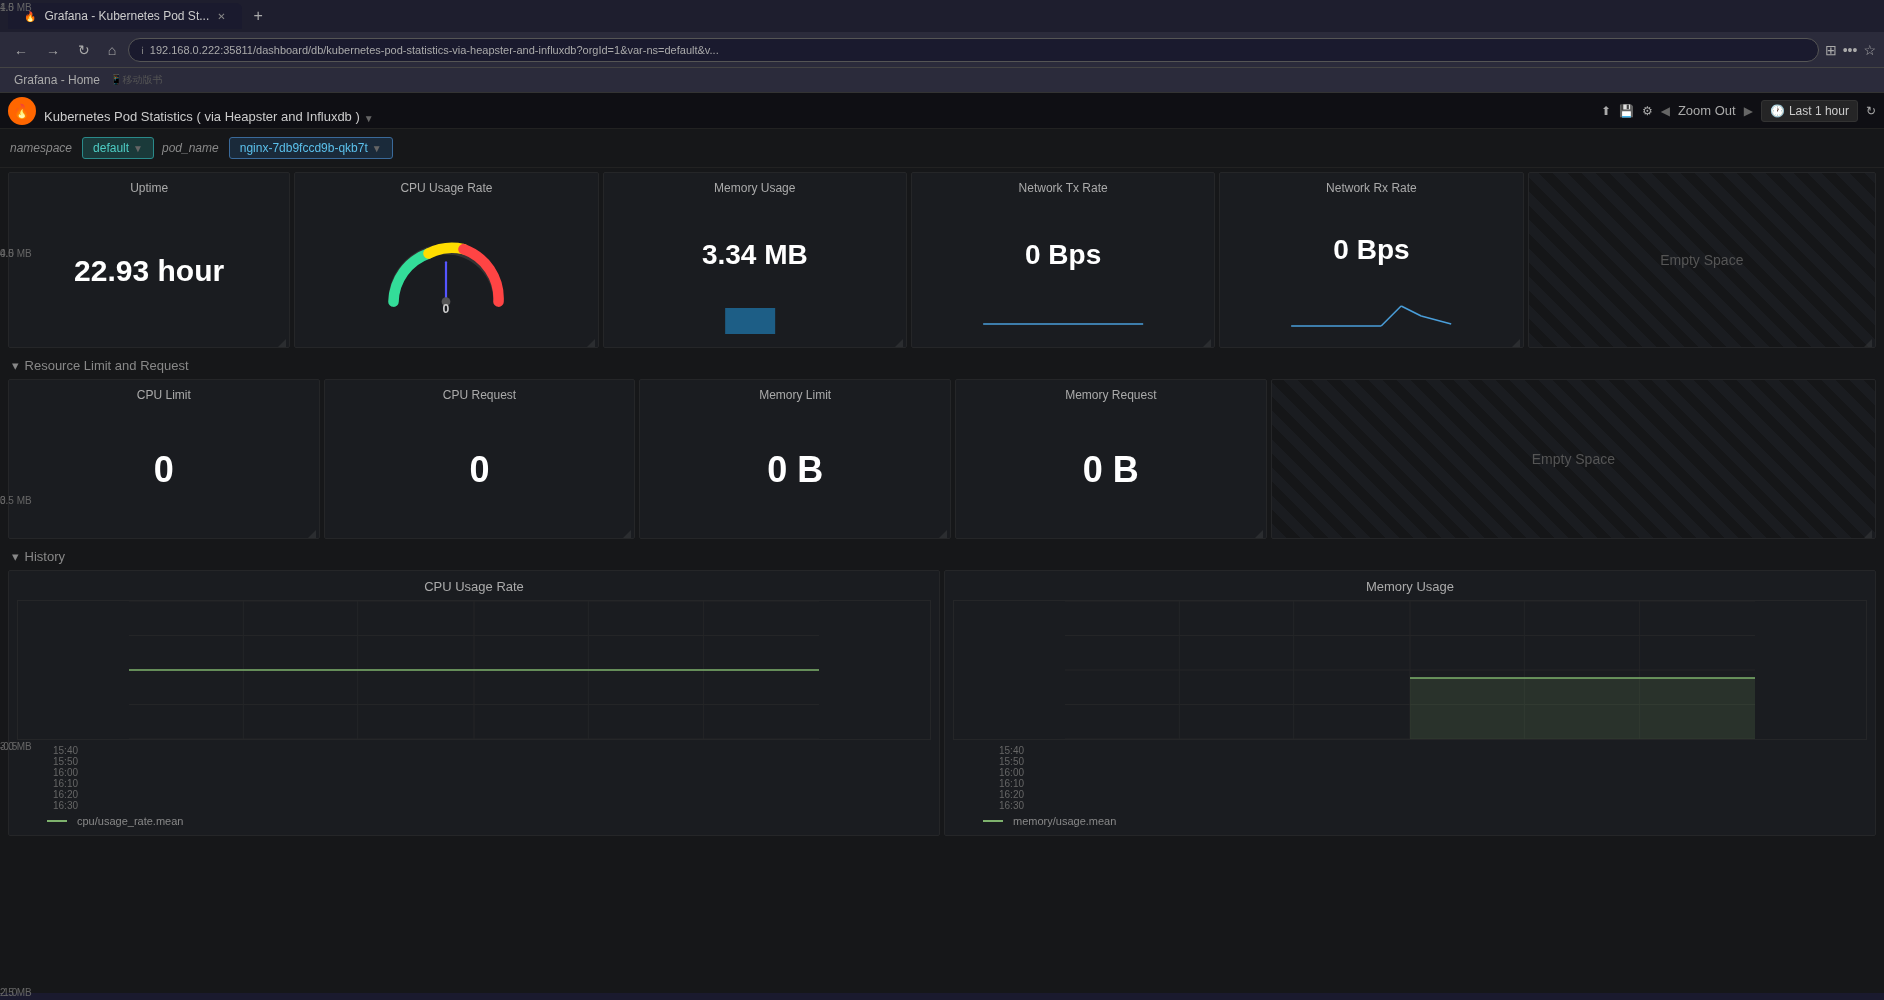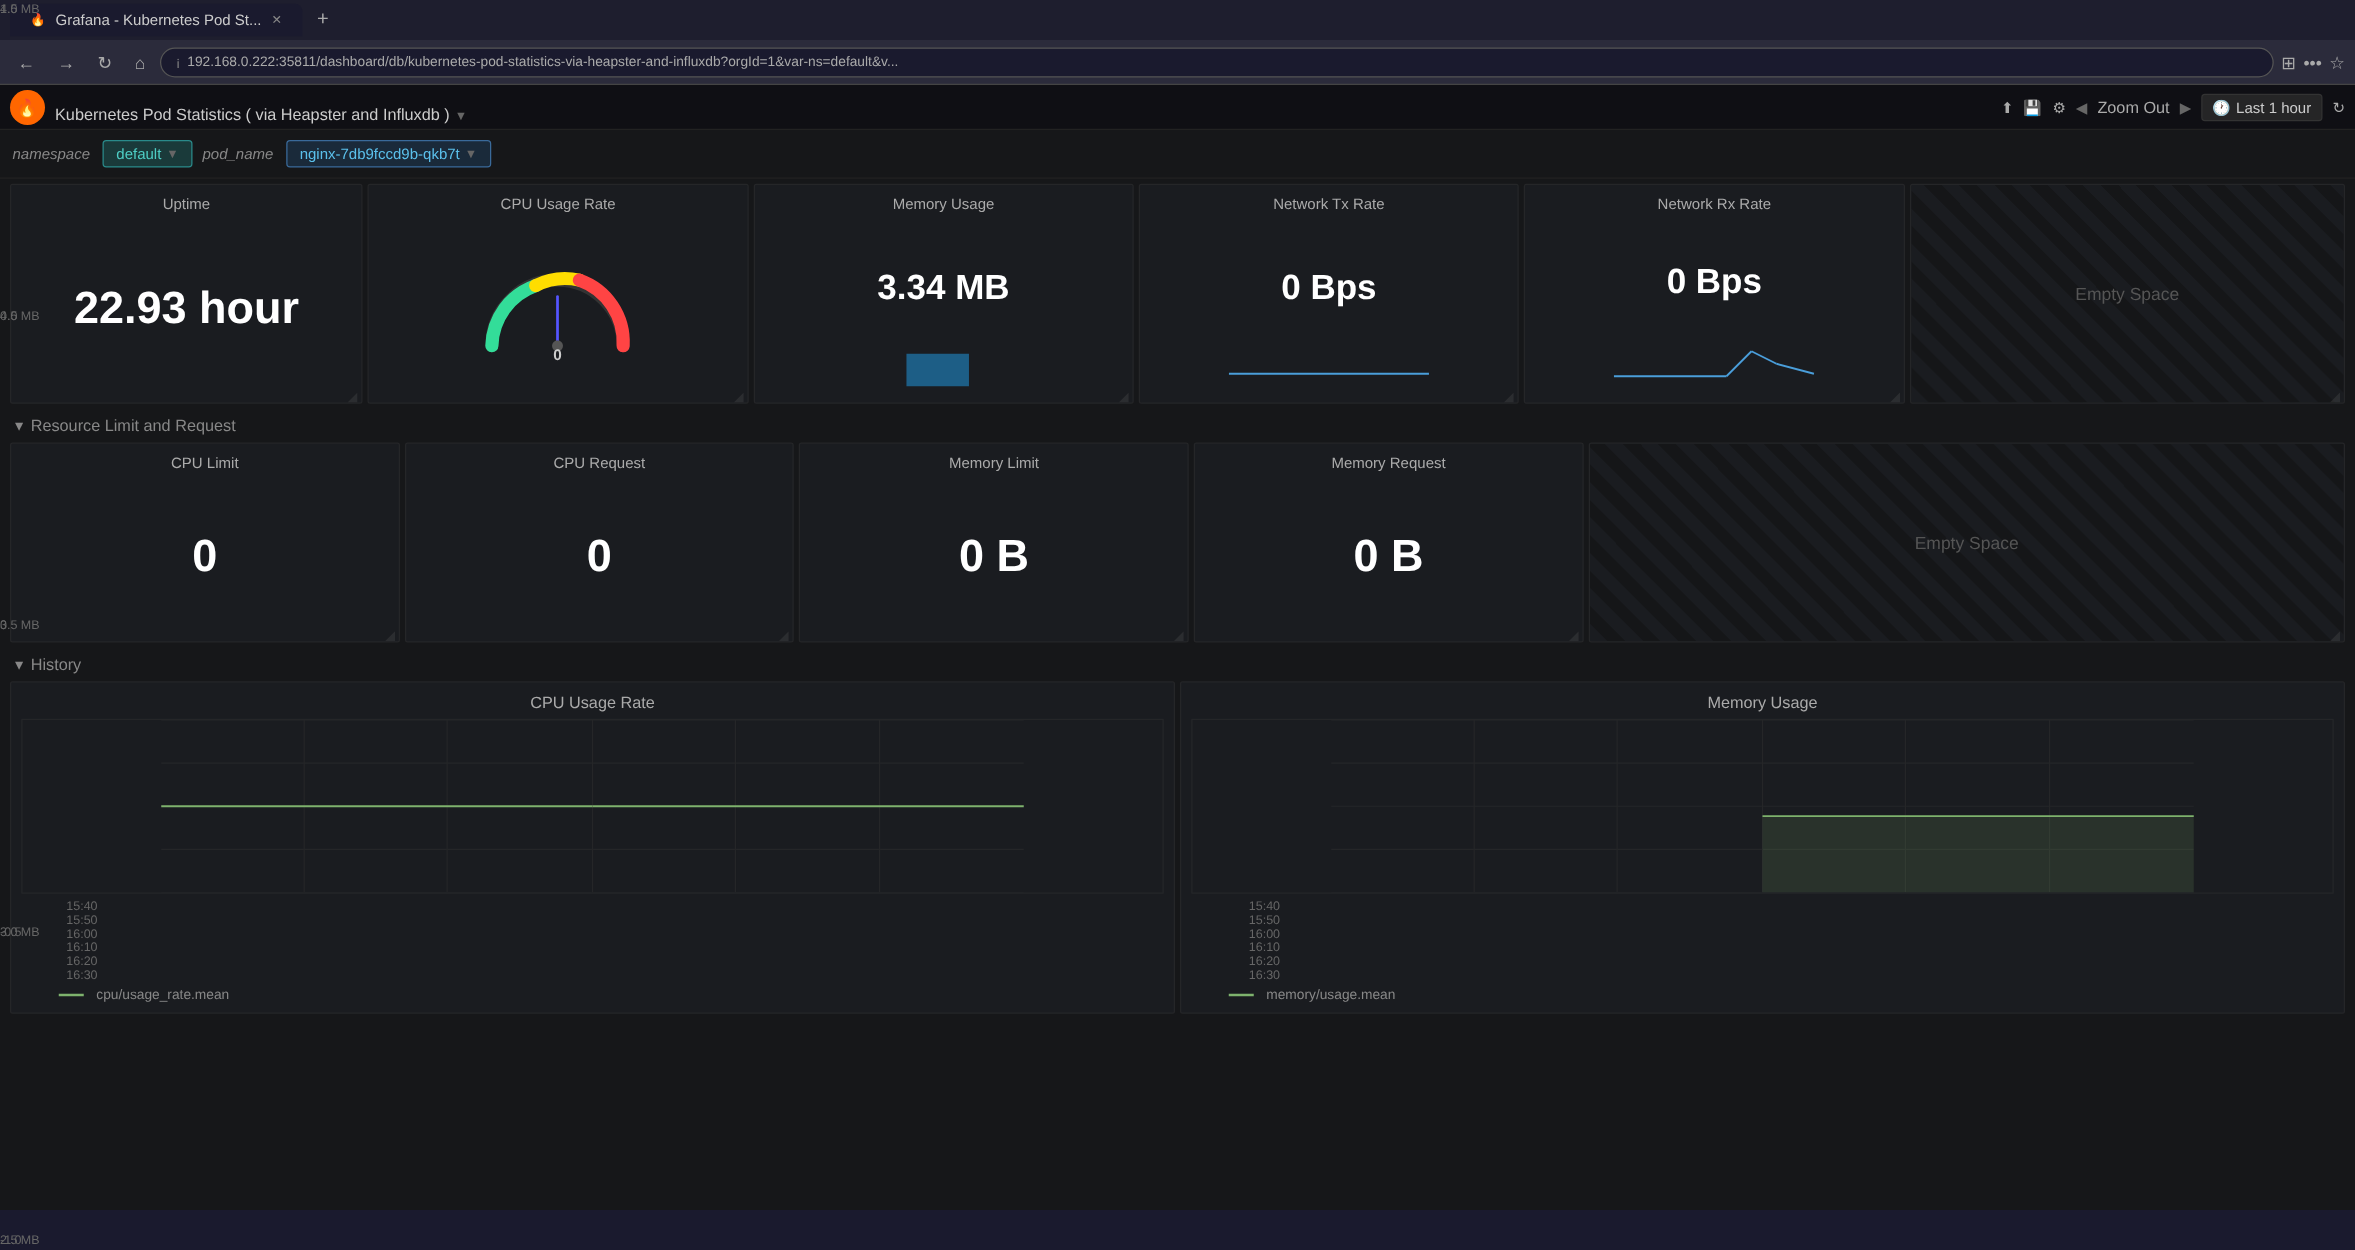--- a/index.html
+++ b/index.html
@@ -88,20 +88,24 @@
     <div class="url-bar">
       <span style="color:#888;font-size:10px;">ℹ</span>
       <span class="url-text">192.168.0.222:35811/dashboard/db/kubernetes-pod-statistics-via-heapster-and-influxdb?orgId=1&amp;var-ns=default&amp;v...</span>
     </div>
     <div class="toolbar-icons">
       <span style="font-size:14px;">⊞</span>
       <span>•••</span>
       <span>☆</span>
     </div>
   </div>
+  <div class="bookmark-bar">
+    <span class="bookmark-item">Grafana - Home</span>
+    <span style="color:#555;font-size:10px;">📱移动版书</span>
+  </div>
 </div>
 
 <div class="grafana-app">
 
   <div class="grafana-topbar">
     <div class="grafana-logo">
       <span>🔥</span>
     </div>
     <div class="dashboard-title">
       <span>Kubernetes Pod Statistics ( via Heapster and Influxdb )</span>
@@ -135,21 +139,21 @@
     </div>
   </div>
 
   <div class="dashboard">
 
     <div class="panels-row" style="height:176px;">
 
       <div class="panel" style="flex:1.2;">
         <div class="panel-title">Uptime</div>
         <div class="panel-value-large">
-          <span style="color:#fff;font-weight:bold;font-size:36px;">22.93 hour</span>
+          <span style="color:#fff;font-weight:bold;font-size:30px;">22.93 hour</span>
         </div>
         <div class="corner-handle">
           <svg viewBox="0 0 8 8">
               <path d="M8,0 L8,8 L0,8" fill="#555"></path>
             </svg>
         </div>
       </div>
 
       <div class="panel" style="flex:1.3;">
         <div class="panel-title">CPU Usage Rate</div>

